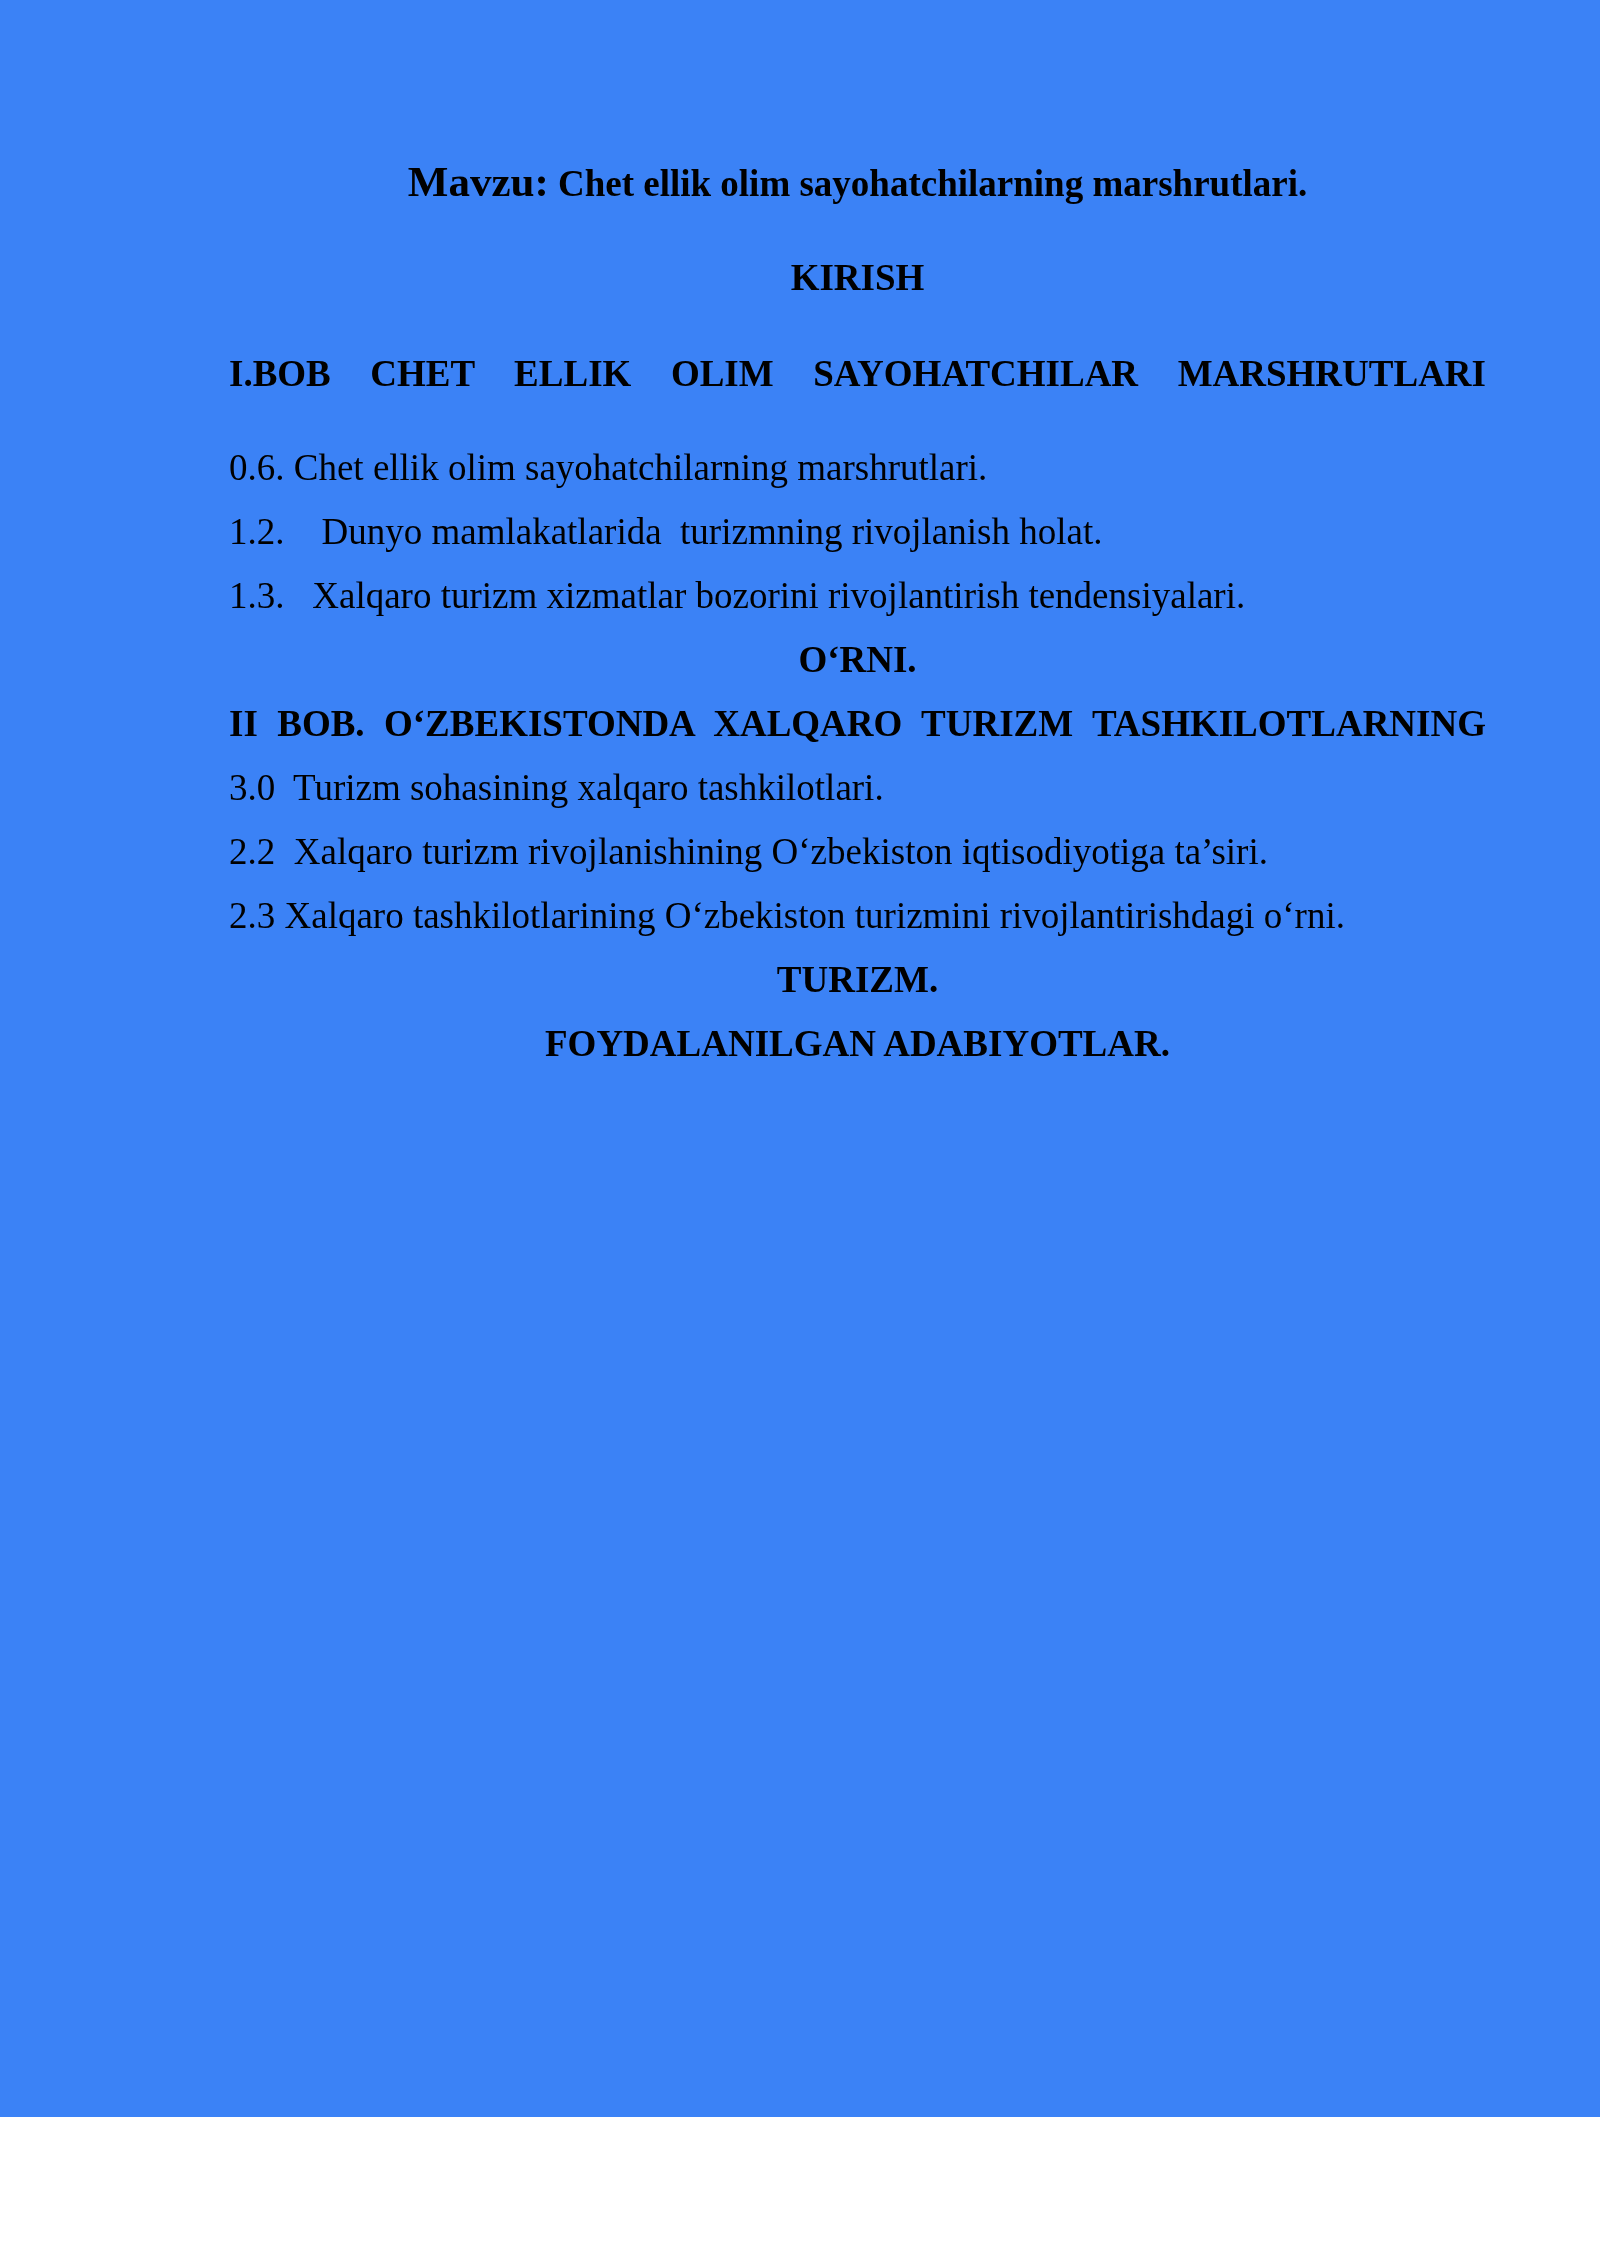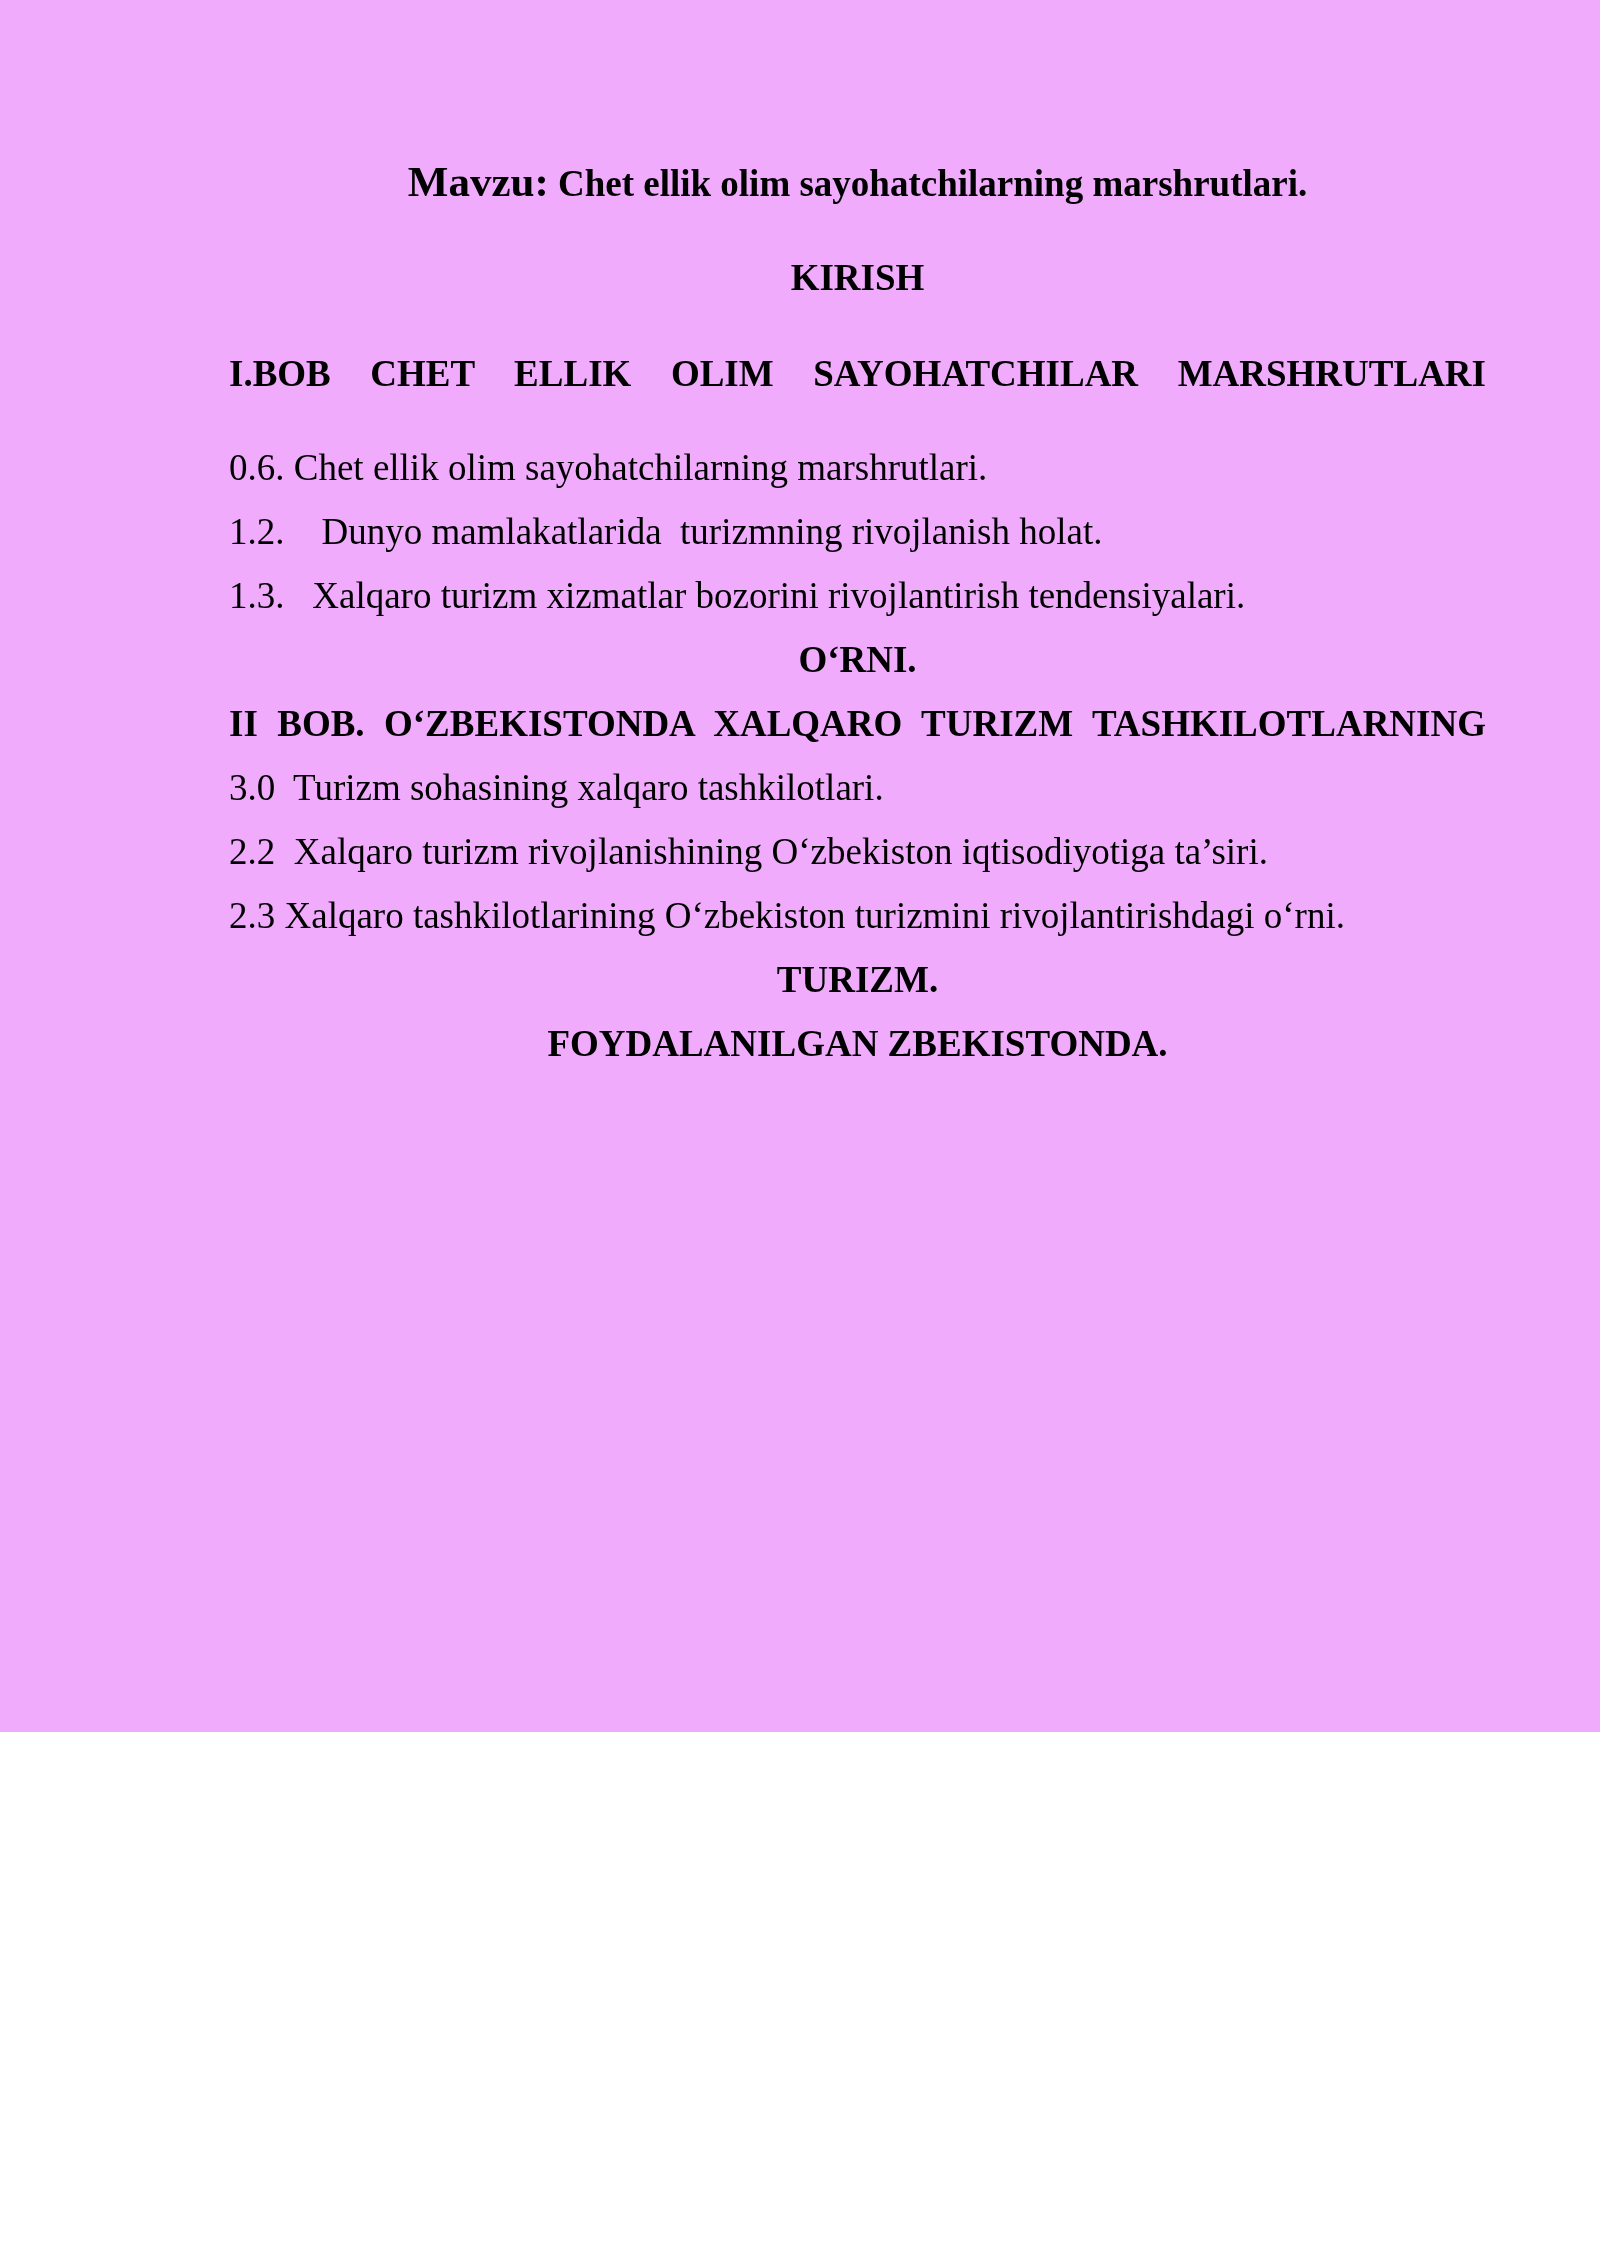--- a/index.html
+++ b/index.html
@@ -3,22 +3,22 @@
 <meta charset="utf-8">
 <style>
   html, body {
     margin: 0;
     padding: 0;
     background: #ffffff;
   }
   .page {
     position: relative;
     width: 1600px;
-    height: 1732px;
-    background: #f0abfc;
+    height: 2117px;
+    background: #3b82f6;
     outline: 1px solid #d9d9d9;
     font-family: "Liberation Serif", "DejaVu Serif", serif;
     color: #000000;
     overflow: hidden;
   }
   .content {
     position: absolute;
     left: 229px;
     right: 114px;
     top: 150px;
@@ -94,20 +94,20 @@
     </div>
 
     <div class="line item">3.0  Turizm sohasining xalqaro tashkilotlari.</div>
 
     <div class="line item">2.2  Xalqaro turizm rivojlanishining O‘zbekiston iqtisodiyotiga ta’siri.</div>
 
     <div class="line item">2.3 Xalqaro tashkilotlarining O‘zbekiston turizmini rivojlantirishdagi o‘rni.</div>
 
     <div class="line bold">TURIZM.</div>
 
-    <div class="line bold">FOYDALANILGAN ZBEKISTONDA.</div>
+    <div class="line bold">FOYDALANILGAN ADABIYOTLAR.</div>
 
   </div>
 
   <div class="footer">
     <span>2</span>
   </div>
 </div>
 
 </body></html>

